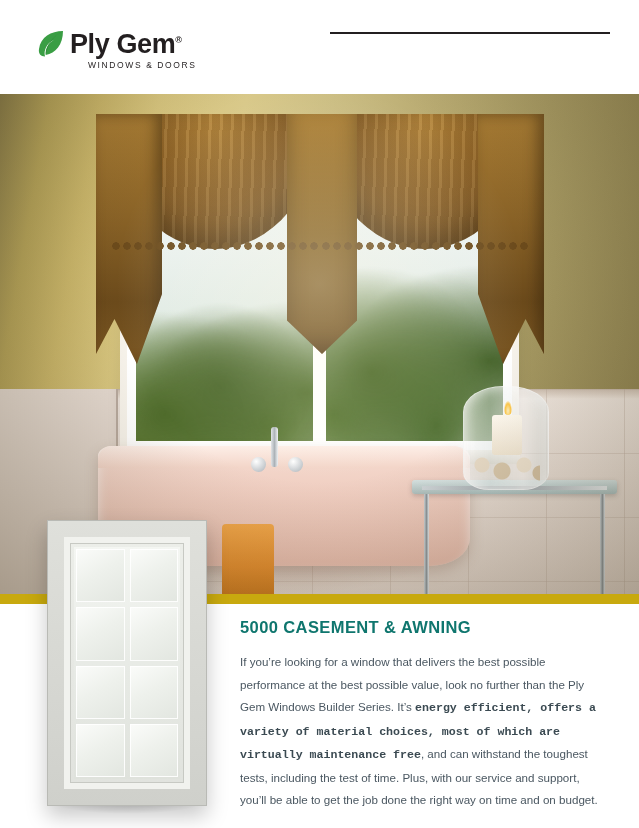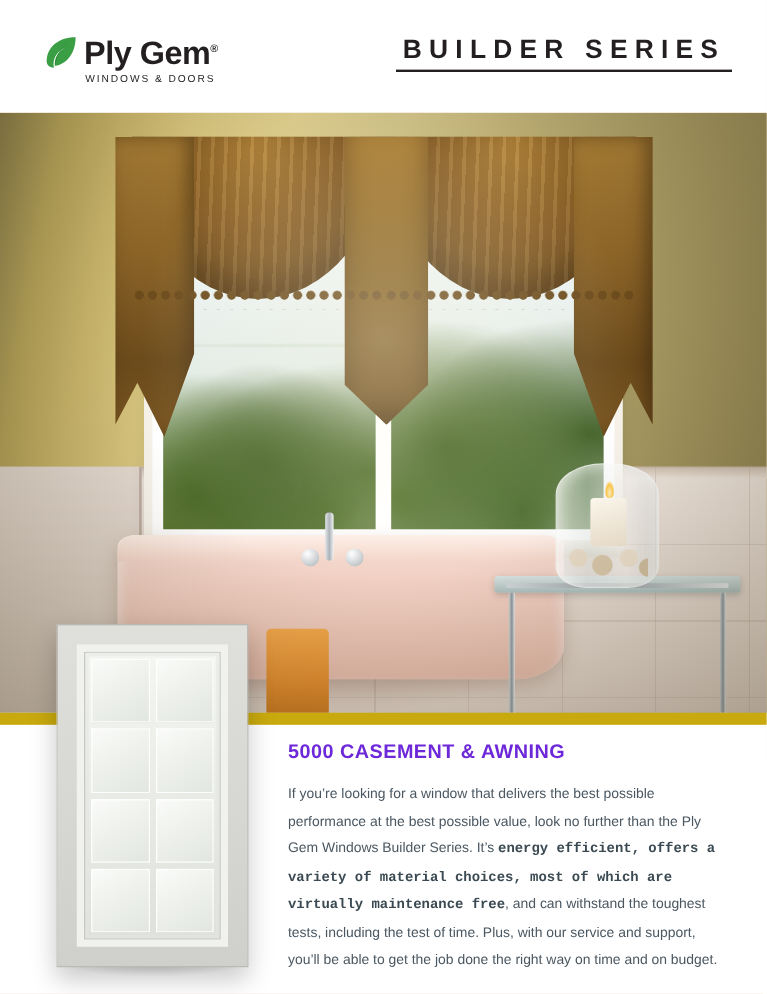--- a/index.html
+++ b/index.html
@@ -57,21 +57,21 @@
   .logo-reg {
     font-size: 9px;
     vertical-align: super;
     font-weight: bold;
   }
   .logo-sub {
     font-size: 8.5px;
     letter-spacing: 1.6px;
     color: #231f20;
     margin-top: 2px;
-    margin-left: 1px;
+    margin-left: 18px;
   }
 
   .series-block {
     position: absolute;
     left: 330px;
     top: 28px;
     width: 280px;
     text-align: center;
   }
   .series-title {
@@ -357,21 +357,21 @@
 
   
   .content {
     position: absolute;
     left: 240px; top: 618px;
     width: 365px;
   }
   .product-title {
     font-size: 16.5px;
     font-weight: bold;
-    color: #6d28d9;
+    color: #0f766e;
     letter-spacing: 0.4px;
     margin-bottom: 14px;
   }
   .body-copy {
     font-size: 11.6px;
     line-height: 22.5px;
     color: #4a5761;
   }
   .body-copy b { color: #3b4a52; font-weight: bold; font-family: Liberation Mono, monospace; }
 </style>
@@ -387,21 +387,20 @@
         <path d="M36 4 C20 4 6 12 4 28 C3 34 6 38 12 38 C10 30 14 20 24 16 C16 20 12 28 13 36 C26 34 36 22 36 4 Z" fill="#3a9e44"></path>
         <path d="M36 4 C24 10 16 20 13 36 C13 26 20 12 36 4 Z" fill="#2e7d36"></path>
       </svg>
       <div class="logo-text-wrap">
         <div class="logo-word"><span>Ply Gem</span><span class="logo-reg">®</span></div>
         <div class="logo-sub">WINDOWS &amp; DOORS</div>
       </div>
     </div>
 
     <div class="series-block">
-      <div class="series-title">BUILDER SERIES</div>
       <div class="series-rule"></div>
     </div>
   </div>
 
   <div class="hero">
     <div class="room-wall"></div>
 
     <div class="tile-wall">
       <div class="tile-lines"></div>
     </div>

